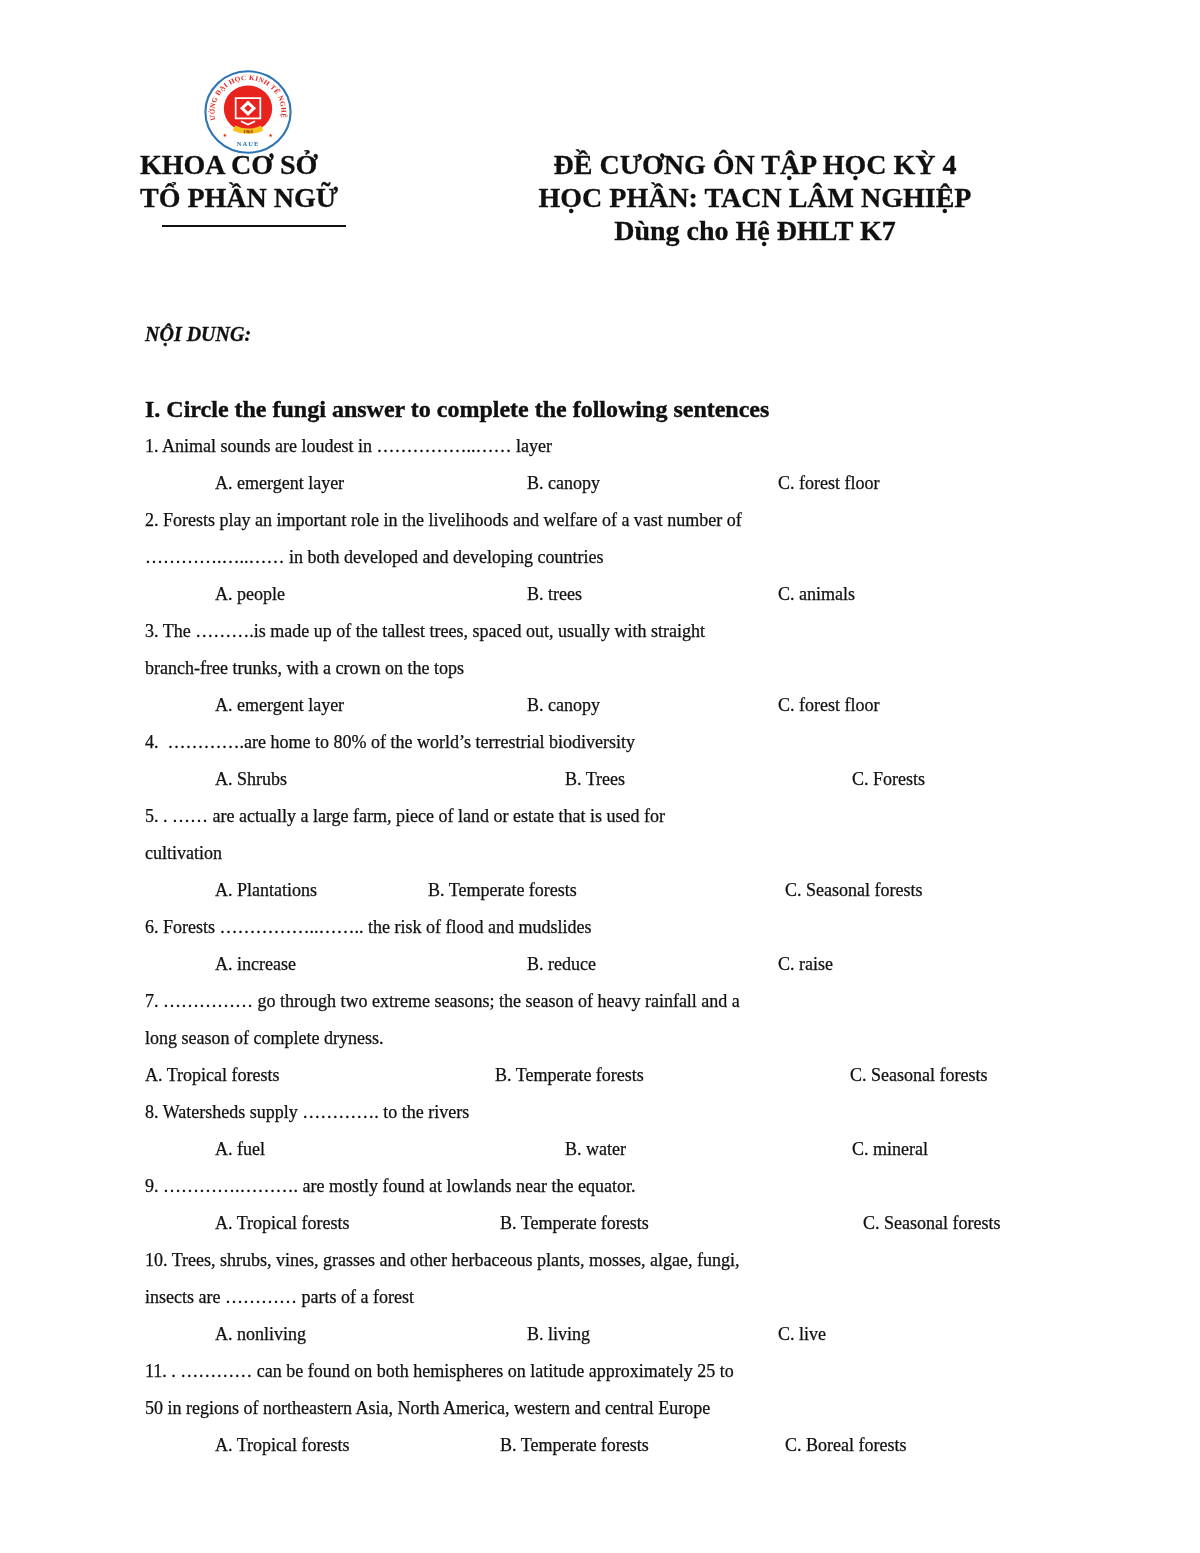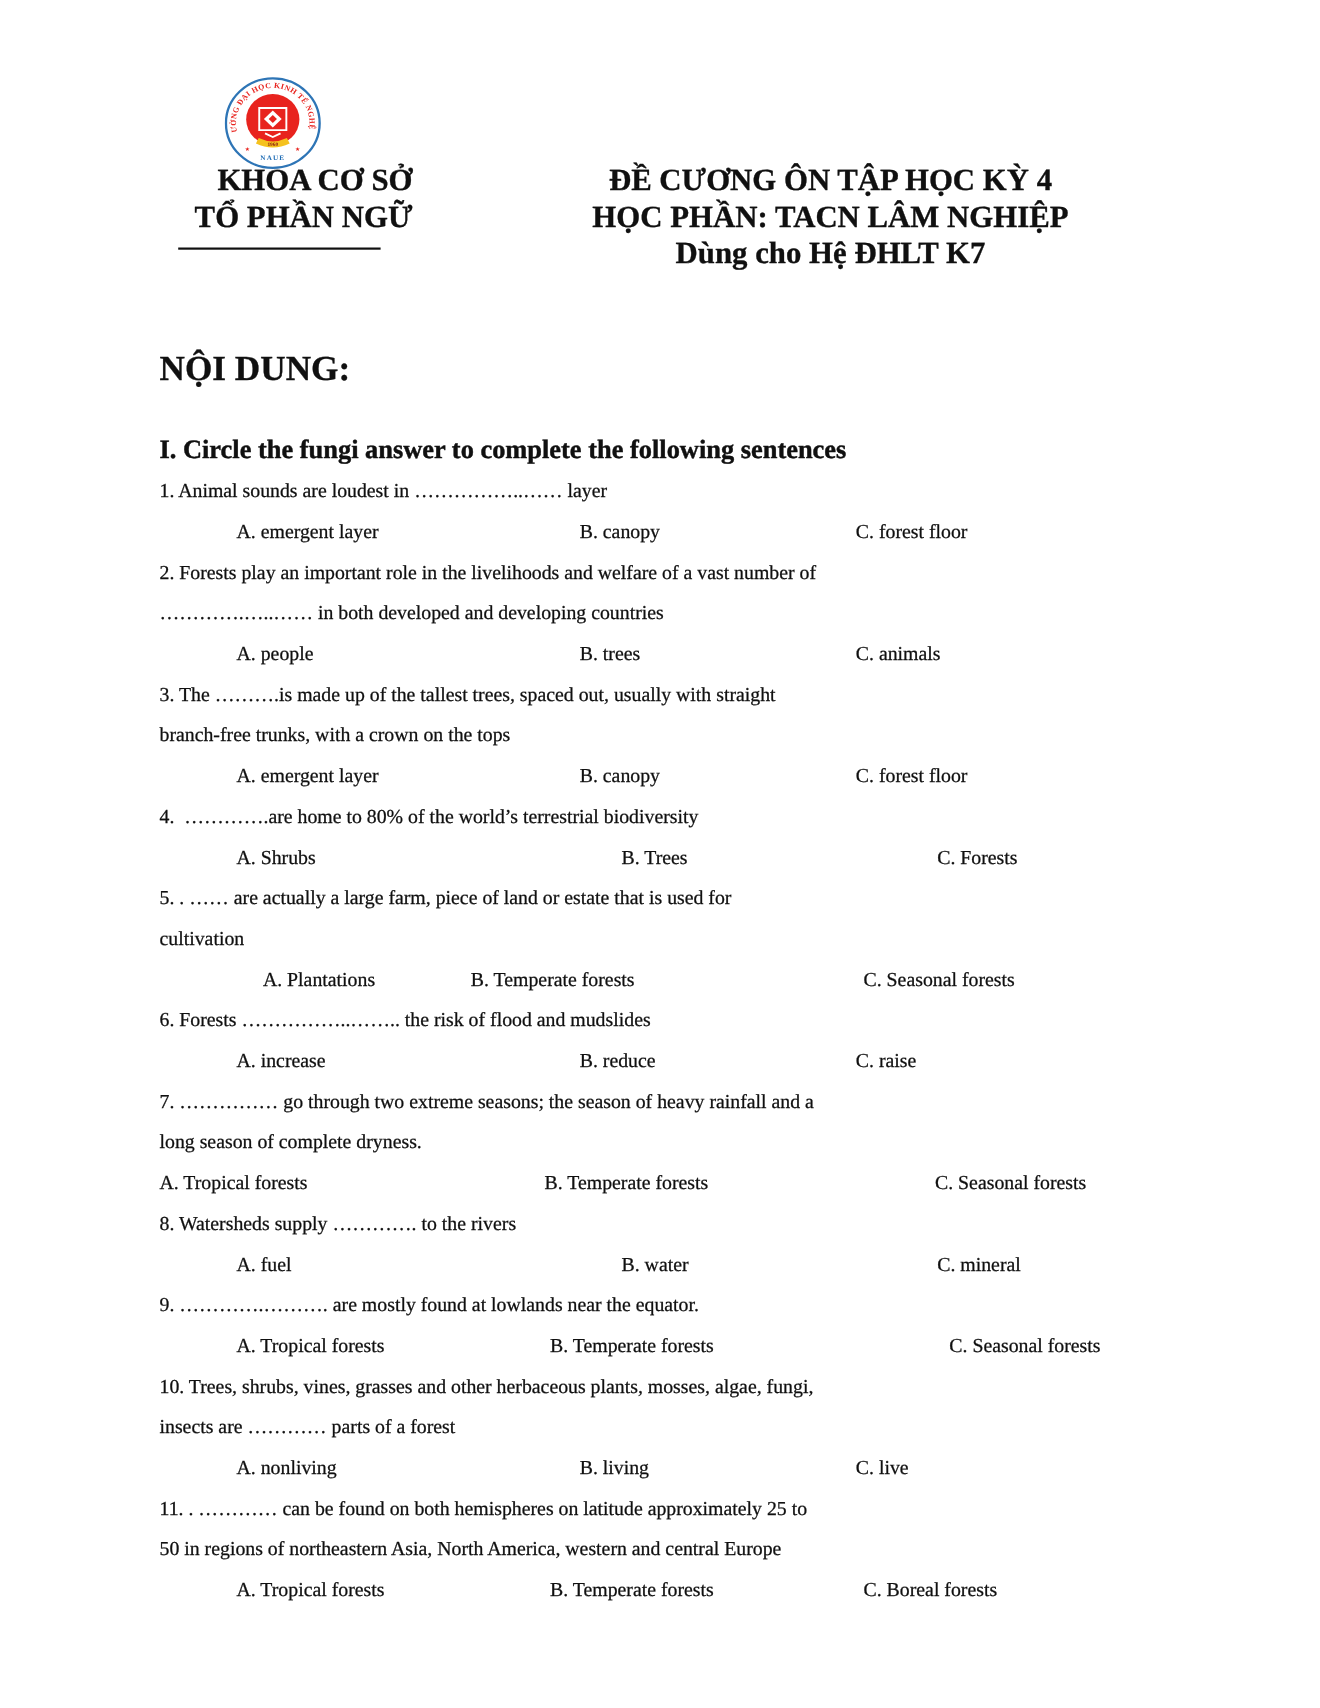--- a/index.html
+++ b/index.html
@@ -15,21 +15,21 @@
   
   .logo {
     position: absolute;
     left: 204px; top: 70px;
     width: 88px; height: 84px;
   }
   .header-left {
     position: absolute;
     left: 140px; top: 148px;
     width: 235px;
-    text-align: right;
+    text-align: left;
     font-weight: bold;
     font-size: 28px;
     line-height: 33px;
     -webkit-text-stroke: 0.3px #101010;
     white-space: nowrap;
   }
   .header-left-underline {
     position: absolute;
     left: 162px; top: 225px;
     width: 184px; height: 2px;
@@ -44,22 +44,23 @@
     font-size: 28px;
     line-height: 33px;
     -webkit-text-stroke: 0.3px #101010;
     white-space: nowrap;
   }
   
   .noi-dung {
     position: absolute;
     left: 145px; top: 316px;
     font-weight: bold;
-    font-size: 32px;
+    font-size: 20px;
     line-height: 37px;
+    font-style: italic;
     -webkit-text-stroke: 0.3px #101010;
   }
   .section-title {
     position: absolute;
     left: 145px; top: 391px;
     font-weight: bold;
     font-size: 24px;
     line-height: 37px;
     -webkit-text-stroke: 0.4px #101010;
   }
@@ -69,21 +70,21 @@
     width: 930px;
     font-size: 18px;
     line-height: 37px;
     -webkit-text-stroke: 0.25px #101010;
   }
   .qline { height: 37px; white-space: pre; }
   .optrow { position: relative; height: 37px; }
   .optrow span { position: absolute; top: 0; white-space: pre; }
   .cols-a .opt-a { left: 70px; }  .cols-a .opt-b { left: 350px; margin-left: 32px; } .cols-a .opt-c { left: 633px; }
   .cols-b .opt-a { left: 70px; }  .cols-b .opt-b { left: 420px; } .cols-b .opt-c { left: 707px; }
-  .cols-c .opt-a { left: 70px; margin-left: 24px; }  .cols-c .opt-b { left: 283px; } .cols-c .opt-c { left: 640px; }
+  .cols-c .opt-a { left: 70px; }  .cols-c .opt-b { left: 283px; } .cols-c .opt-c { left: 640px; }
   .cols-d .opt-a { left: 0; }     .cols-d .opt-b { left: 350px; } .cols-d .opt-c { left: 705px; }
   .cols-e .opt-a { left: 70px; }  .cols-e .opt-b { left: 355px; } .cols-e .opt-c { left: 718px; }
   .cols-f .opt-a { left: 70px; }  .cols-f .opt-b { left: 355px; } .cols-f .opt-c { left: 640px; text-align: center; }
 </style>
 </head>
 <body>
 
 <div class="page">
 
   <svg class="logo" viewBox="0 0 100 100" preserveAspectRatio="none">

